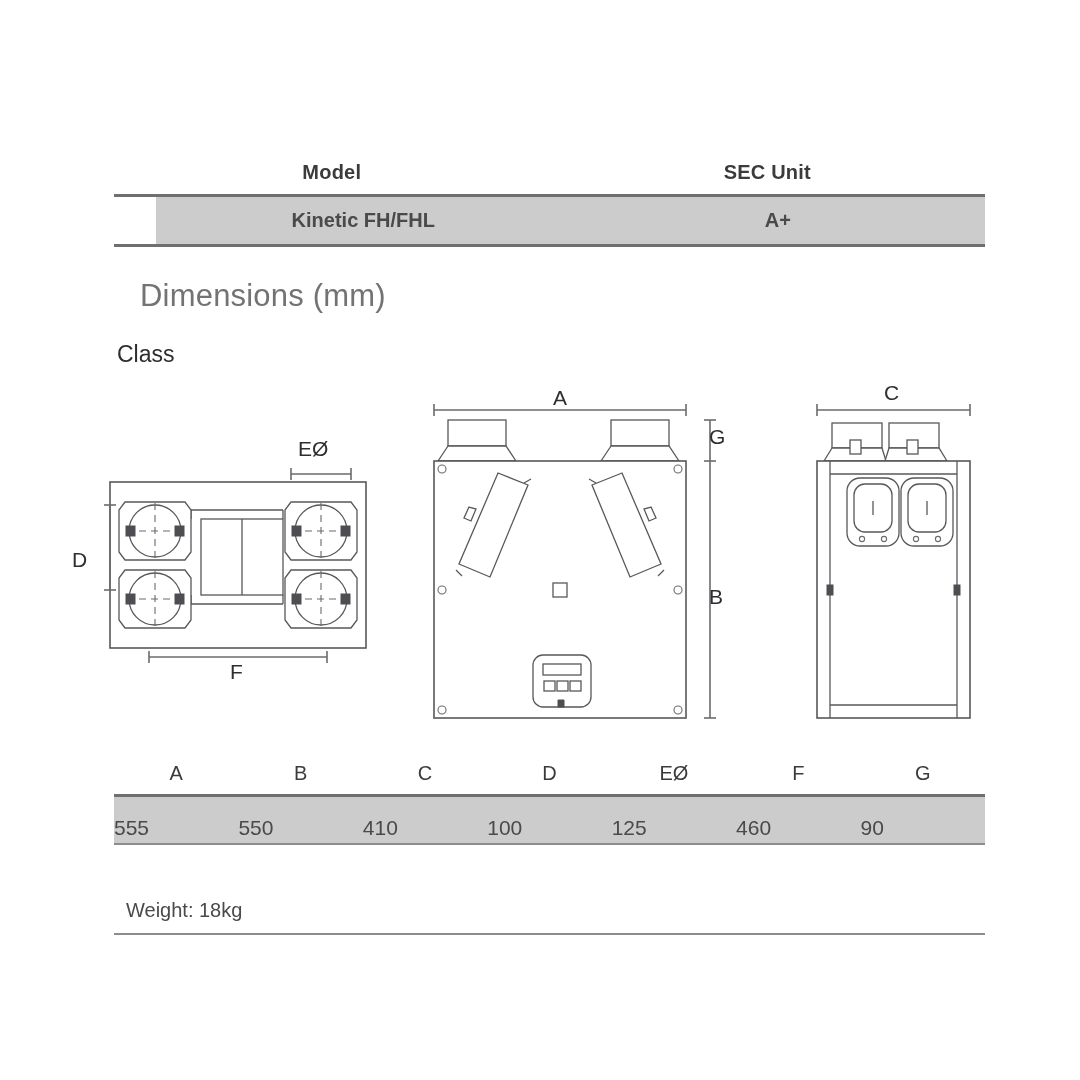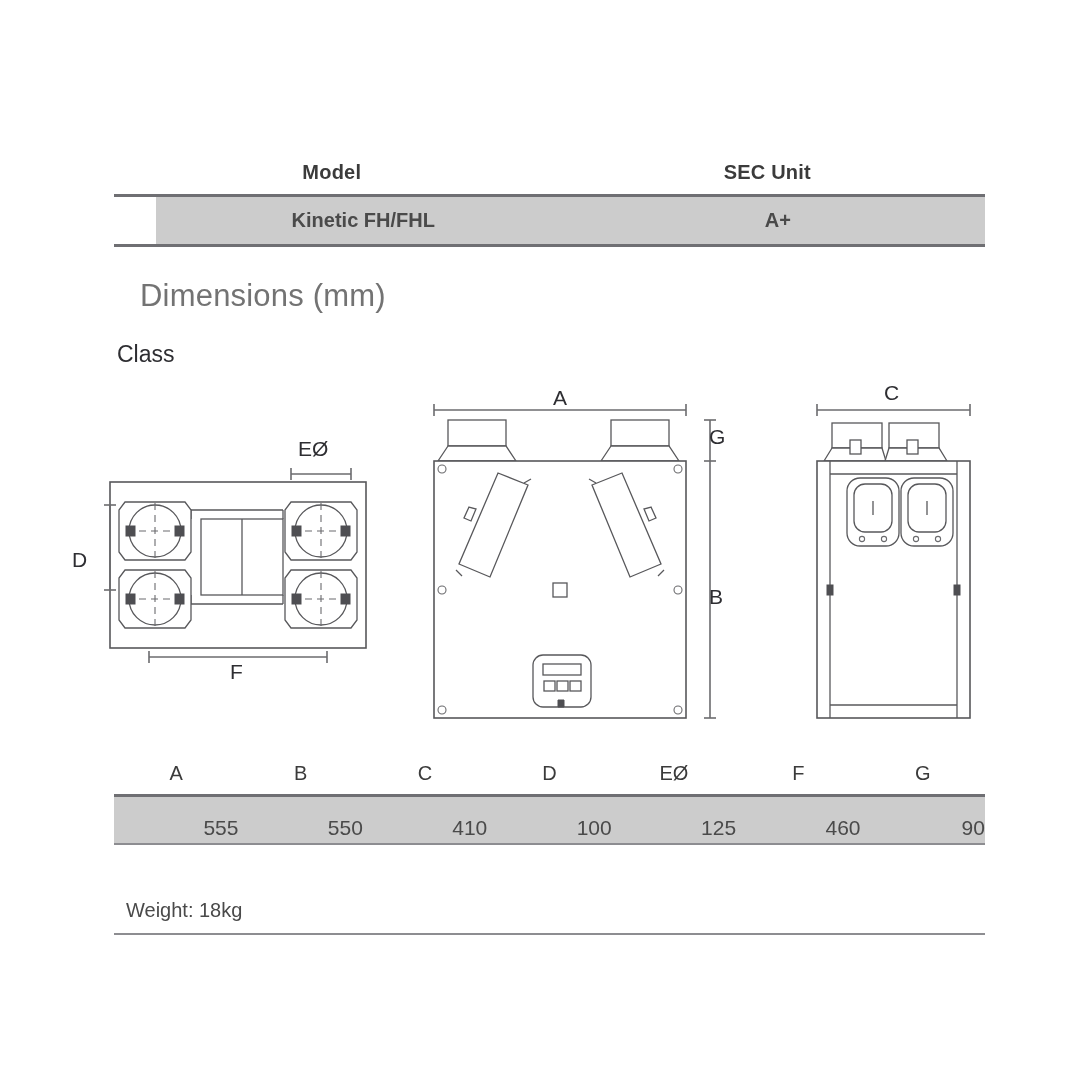--- a/index.html
+++ b/index.html
@@ -117,21 +117,21 @@
     color: #3b3b3b;
   }
   .dim-body {
     display: flex;
     align-items: center;
     height: 46px;
     background: #cccccc;
   }
   .dim-body .cell {
     flex: 1 1 0;
-    text-align: right;
+    text-align: left;
     font-size: 21px;
     color: #4a4a4a;
     margin-top: 16px;
   }
   .weight-row {
     height: 46px;
     display: flex;
     align-items: center;
     padding-left: 12px;
     font-size: 20px;

